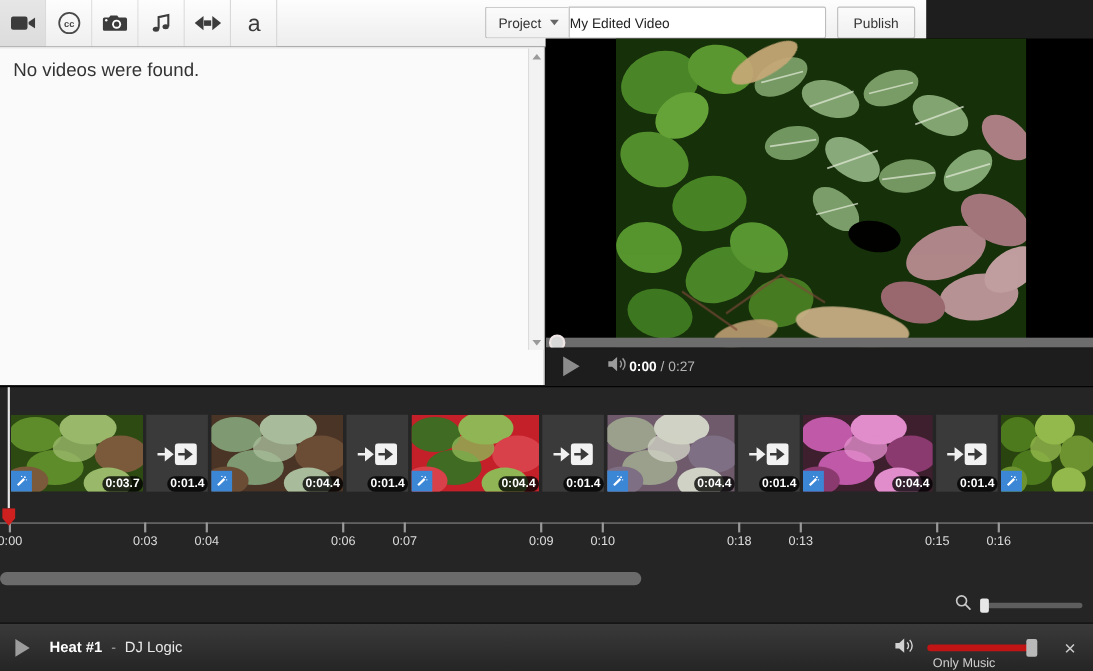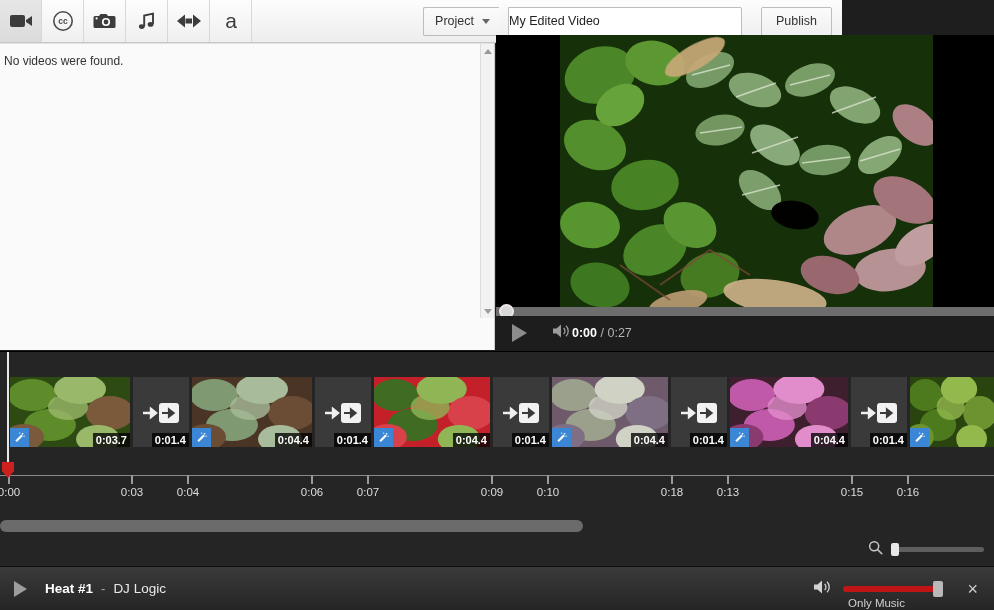--- a/index.html
+++ b/index.html
@@ -23,21 +23,21 @@
     display: flex; align-items: center; justify-content: center;
     border-right: 1px solid #d8d8d8;
     cursor: pointer;
     background: linear-gradient(to bottom, #fdfdfd 0%, #efefef 100%);
   }
   .tb-btn.active { background: linear-gradient(to bottom, #e6e6e6 0%, #dcdcdc 100%); }
   .tb-btn svg { display: block; }
   .tb-spacer { flex: 1; }
 
   .project-group {
-    display: flex; align-items: center; margin: 6px 0; height: 30px; gap: 9px;
+    display: flex; align-items: flex-start; margin: 6px 0; height: 30px;
   }
   .project-select {
     height: 29px; padding: 0 9px 0 11px;
     display: flex; align-items: center; gap: 8px;
     background: linear-gradient(to bottom, #fbfbfb 0%, #f1f1f1 100%);
     border: 1px solid #bdbdbd; border-right: none;
     border-radius: 2px 0 0 2px;
     font-size: 12.5px; color: #333; cursor: pointer; white-space: nowrap;
   }
   .caret {
@@ -72,21 +72,21 @@
   .search-input::placeholder { color: #9b9b9b; }
   .search-btn {
     width: 45px; display: flex; align-items: center; justify-content: center;
     background: linear-gradient(to bottom, #fdfdfd 0%, #f0f0f0 100%);
     border-left: 1px solid #d6d6d6; cursor: pointer;
   }
   .results-area {
     position: relative; height: 274px; background: #fafafa;
     border-top: 1px solid #e4e4e4;
   }
-  .empty-msg { padding: 10px 4px; font-size: 12px; color: #333; }
+  .empty-msg { padding: 10px 12px; font-size: 17px; color: #333; }
 
   
   .vscroll {
     position: absolute; right: 0; top: 0; width: 14px; height: 274px;
     background: #f2f2f2; border-left: 1px solid #dcdcdc;
   }
   .vs-arrow {
     position: absolute; left: 0; width: 13px; height: 14px;
     display: flex; align-items: center; justify-content: center; cursor: pointer;
   }
@@ -137,20 +137,21 @@
   }
   .clip-thumb { position: absolute; inset: 0; }
   .badge-wand {
     position: absolute; left: 0; bottom: 0; width: 19px; height: 19px;
     background: #3b87d6; display: flex; align-items: center; justify-content: center;
   }
   .dur {
     position: absolute; right: 0; bottom: 0; padding: 1px 3px;
     background: rgba(0,0,0,0.78); color: #fff; font-size: 11px; font-weight: bold;
     font-family: "Liberation Sans", sans-serif;
+    border-radius: 7px;
   }
   .trans {
     position: absolute; top: 18px; height: 70px; width: 56px;
     background: #3a3a3a; cursor: pointer;
   }
   .trans-icon {
     position: absolute; left: 50%; top: 26px; transform: translateX(-50%);
   }
   .playhead-line {
     position: absolute; left: 7px; top: 0; width: 2px; height: 110px;

